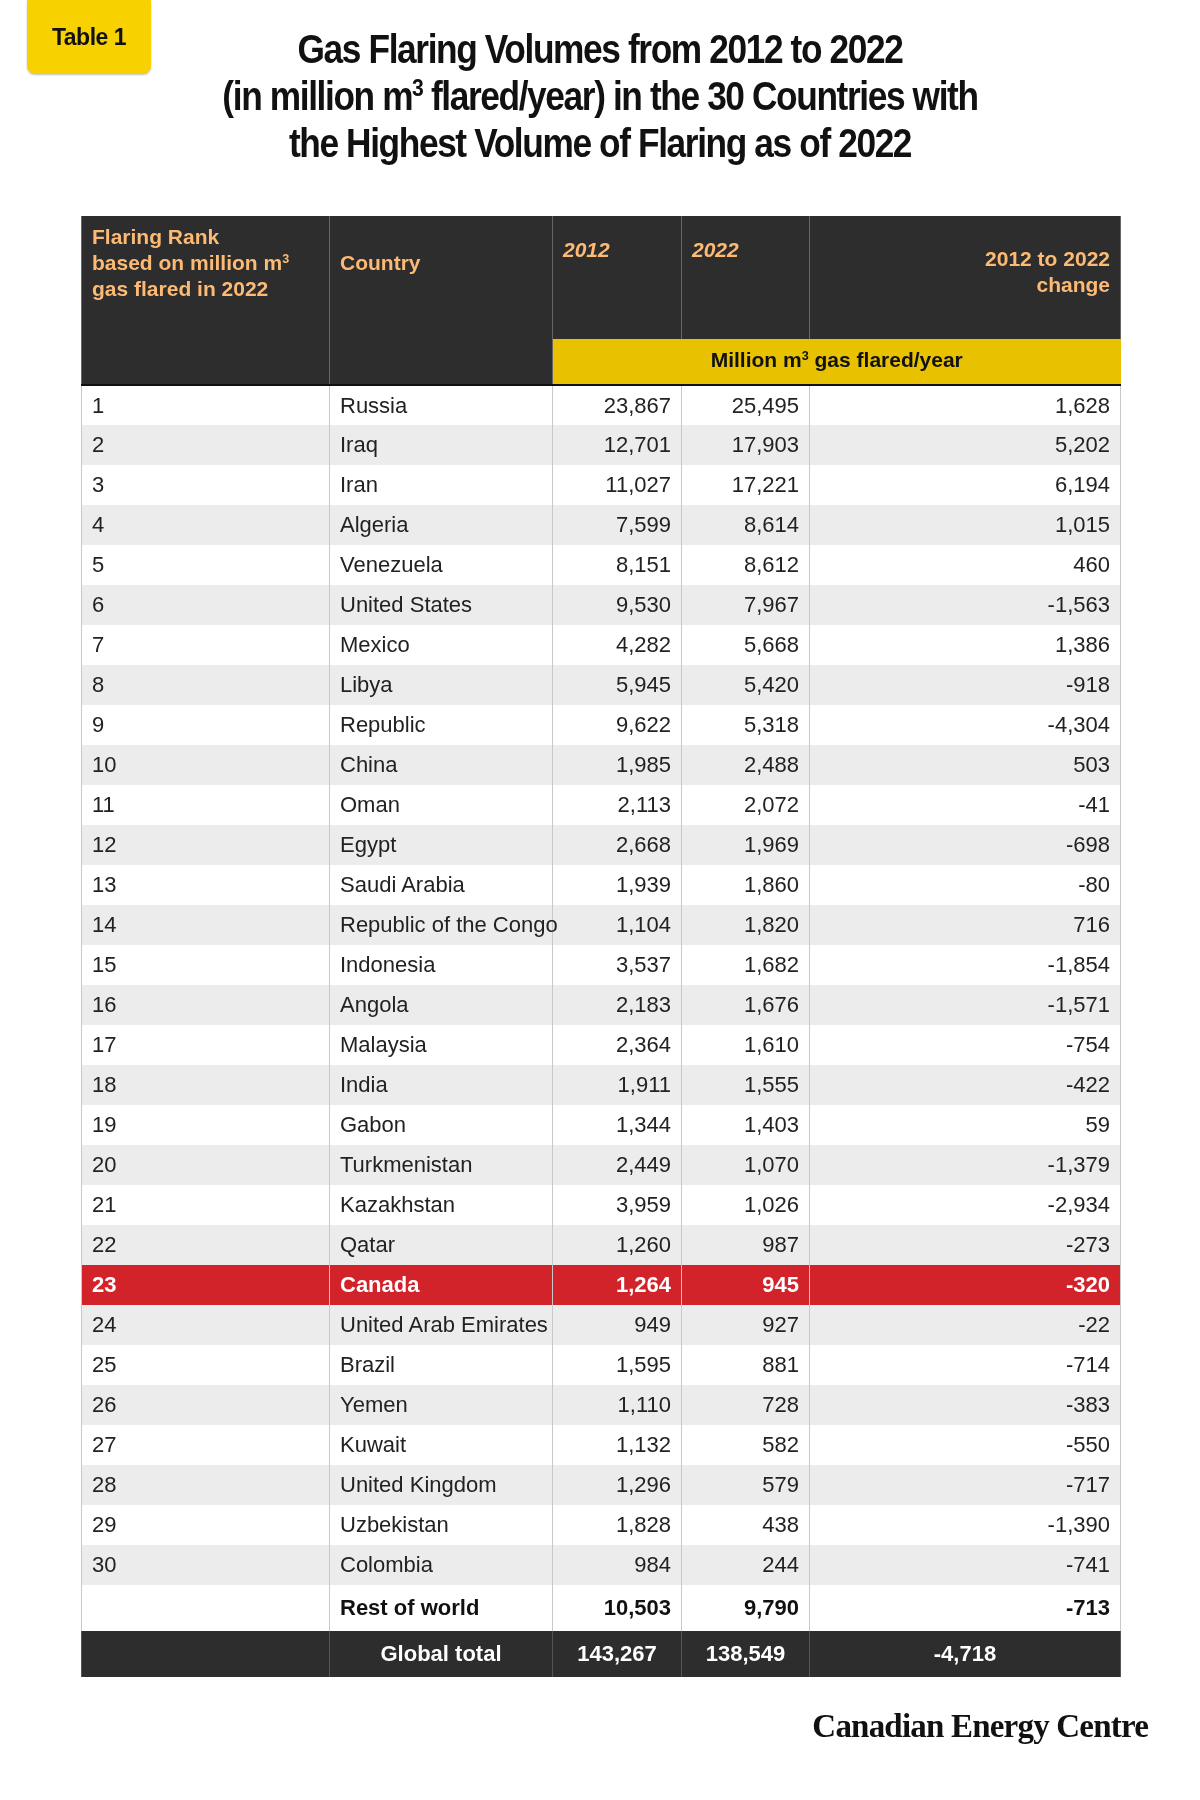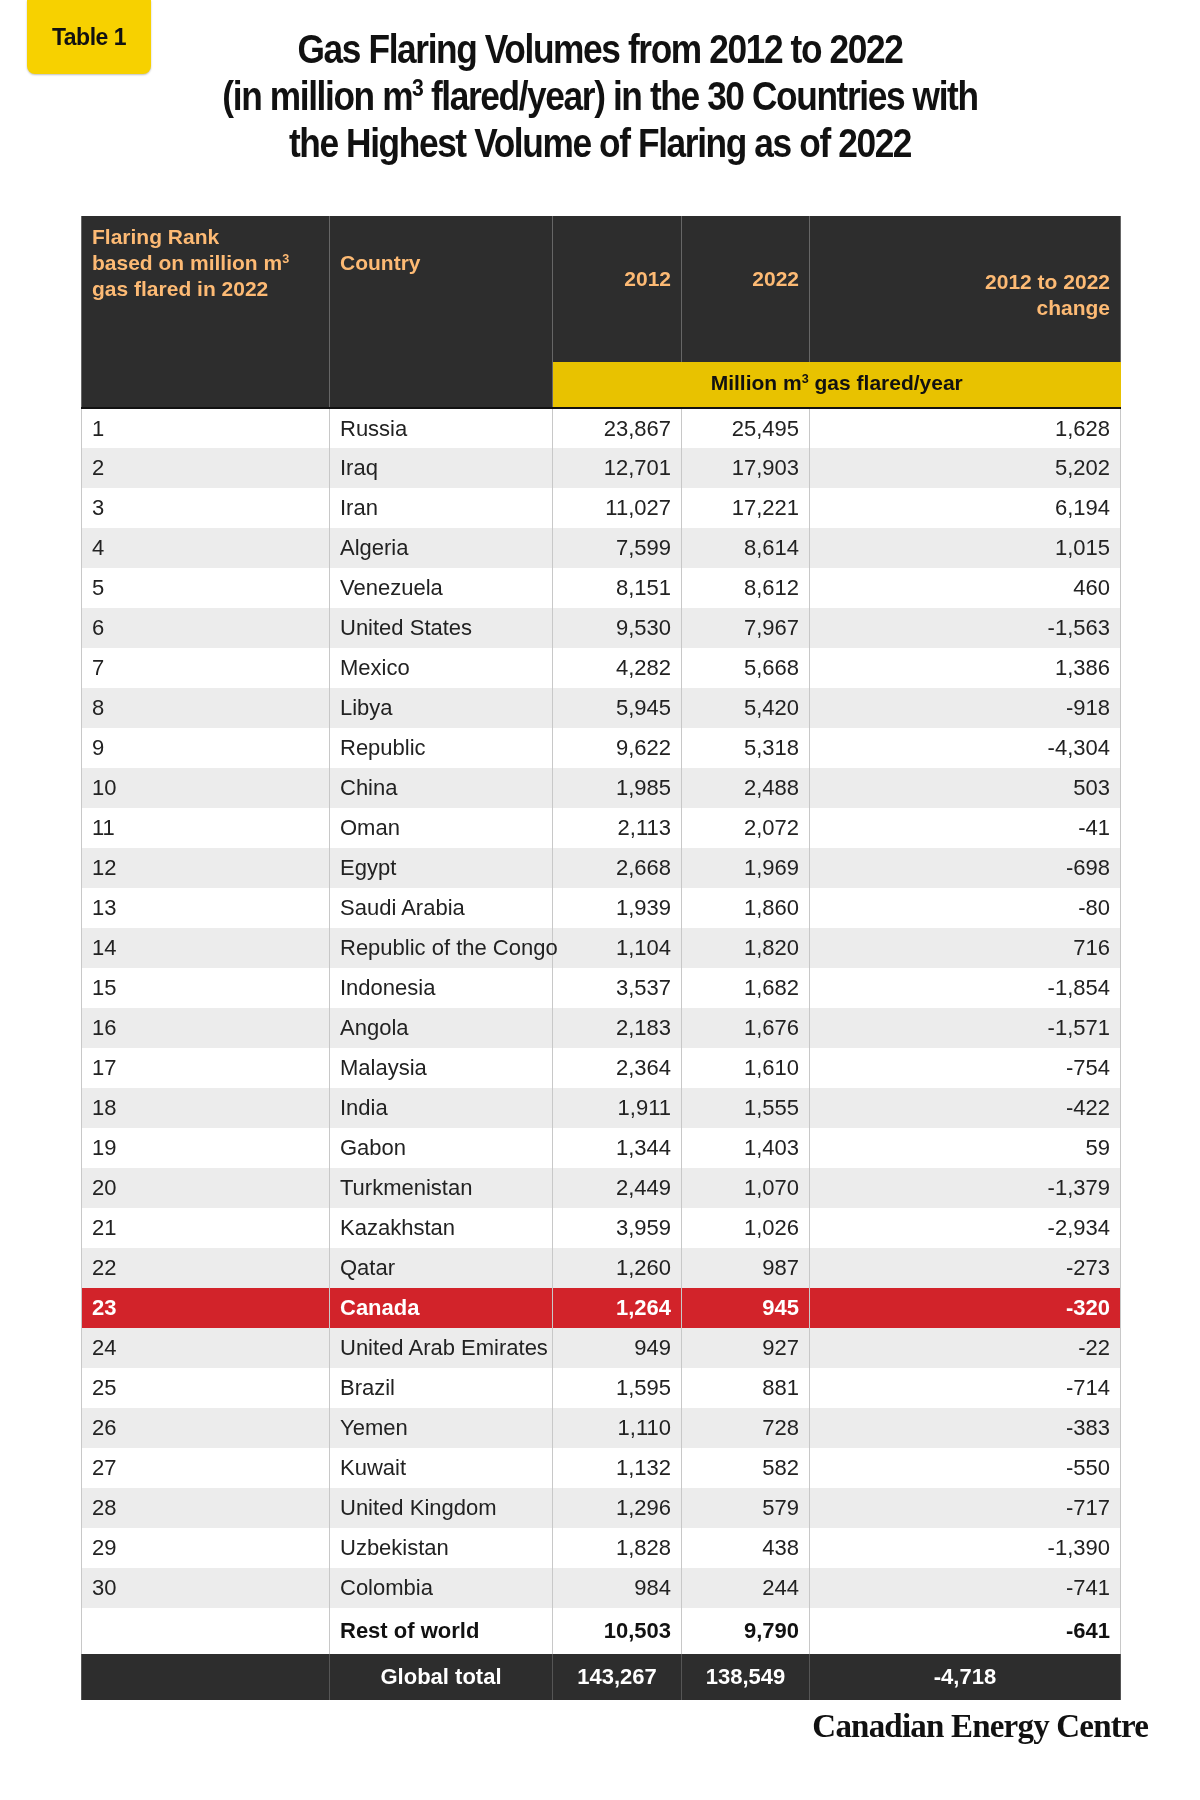--- a/index.html
+++ b/index.html
@@ -29,22 +29,22 @@
   col.c-y2022 { width: 128px; }
   col.c-change { width: 311px; }
   thead th {
     background: #2d2d2d; color: #fdba74; font-weight: bold; font-size: 21px;
     line-height: 26px; border-left: 1px solid #666; border-right: 1px solid #666;
     padding: 8px 10px; vertical-align: top;
   }
   thead tr.h1 th { height: 85px; }
   thead th.rank-h { text-align: left; vertical-align: top; padding-top: 8px; }
   thead th.country-h { text-align: left; vertical-align: top; padding-top: 34px; }
-  thead th.num-h { text-align: right; vertical-align: top; padding-top: 50px; }
-  thead th.change-h { text-align: right; padding-top: 53px; }
+  thead th.num-h { text-align: left; vertical-align: top; padding-top: 21px; font-style: italic; }
+  thead th.change-h { text-align: right; padding-top: 30px; }
   thead tr.h2 th.units {
     background: #e8c200; color: #111; text-align: center; font-size: 21px;
     height: 29px; padding: 8px 10px; border: none;
   }
   sup { font-size: 0.6em; vertical-align: 0.55em; line-height: 0; }
   tbody td {
     height: 40px; padding: 0 10px; box-sizing: border-box;
     border-left: 1px solid #c8c8c8; border-right: 1px solid #c8c8c8;
     color: #222; font-size: 22px; white-space: nowrap;
   }
@@ -308,21 +308,21 @@
         <td>Colombia</td>
         <td class="num">984</td>
         <td class="num">244</td>
         <td class="num">-741</td>
       </tr>
       <tr class="rest">
         <td></td>
         <td>Rest of world</td>
         <td class="num">10,503</td>
         <td class="num">9,790</td>
-        <td class="num">-641</td>
+        <td class="num">-713</td>
       </tr>
       <tr class="total">
         <td></td>
         <td>Global total</td>
         <td class="num">143,267</td>
         <td class="num">138,549</td>
         <td class="num">-4,718</td>
       </tr>
     </tbody>
 </table>

